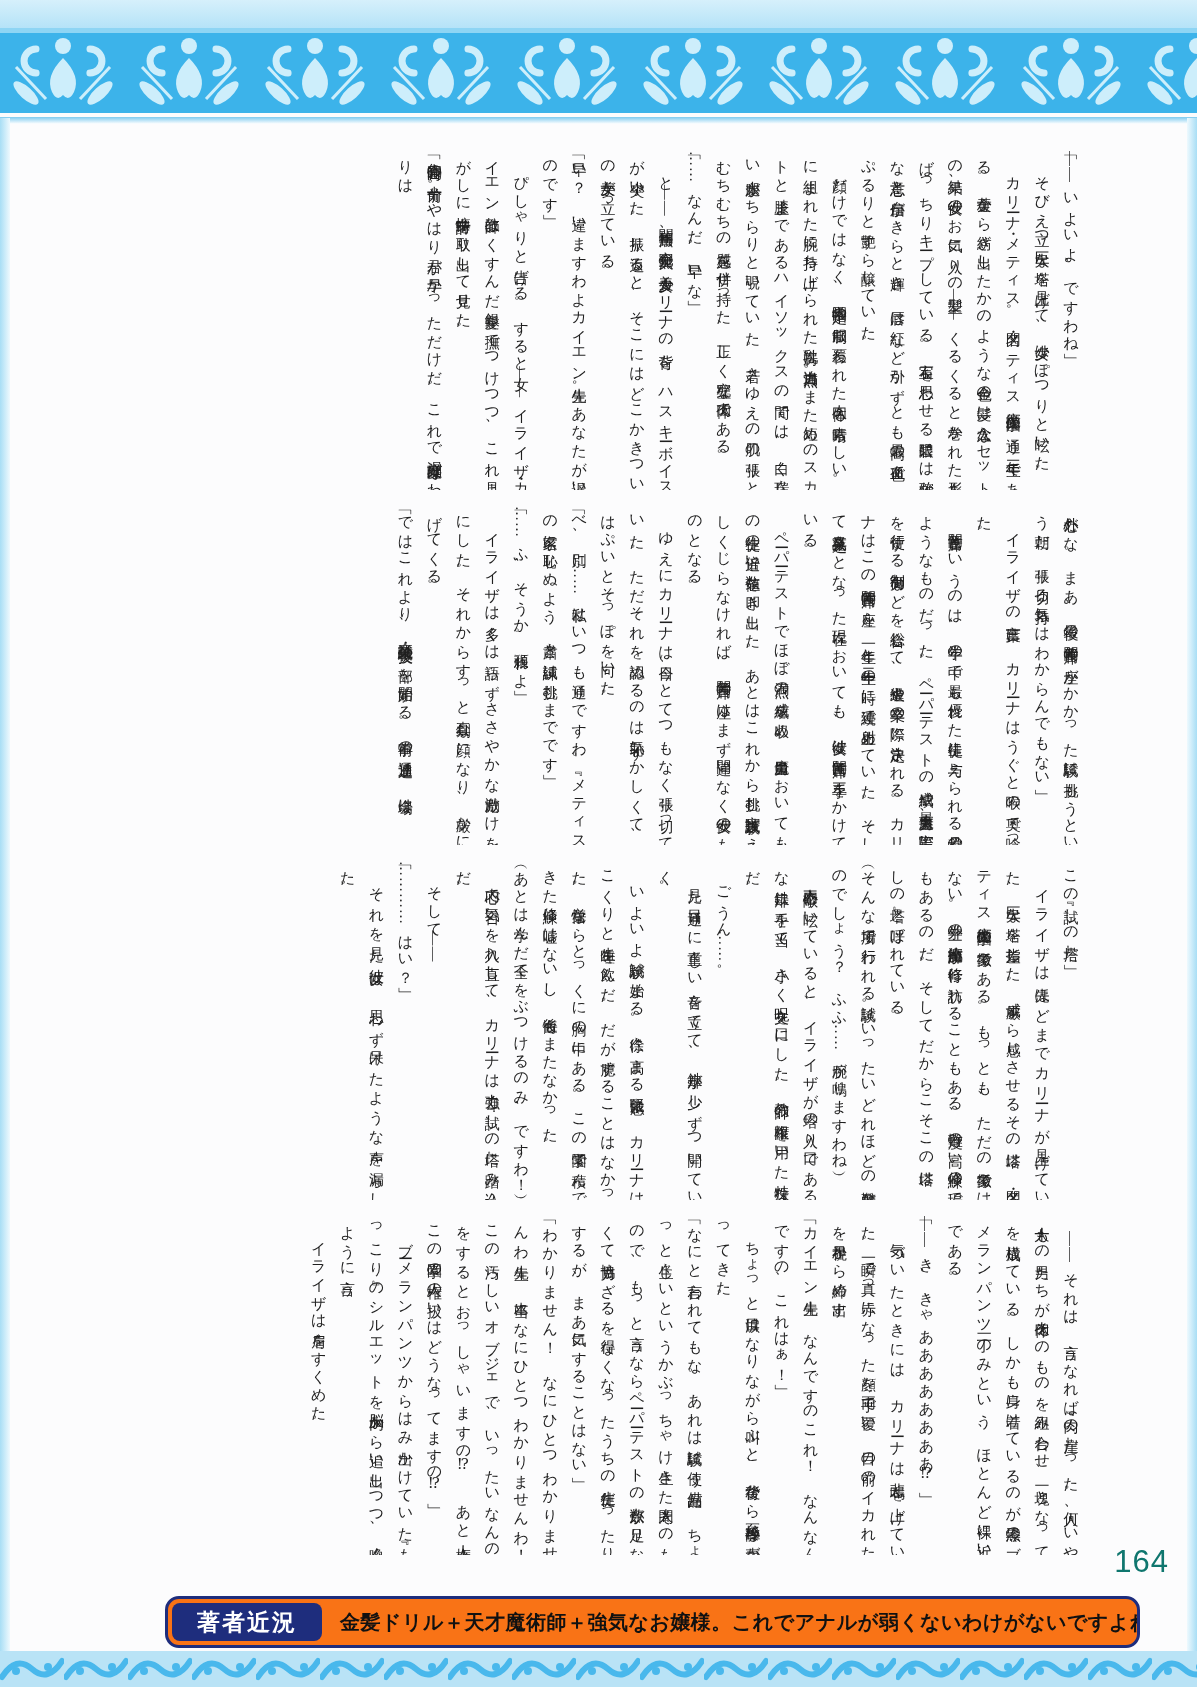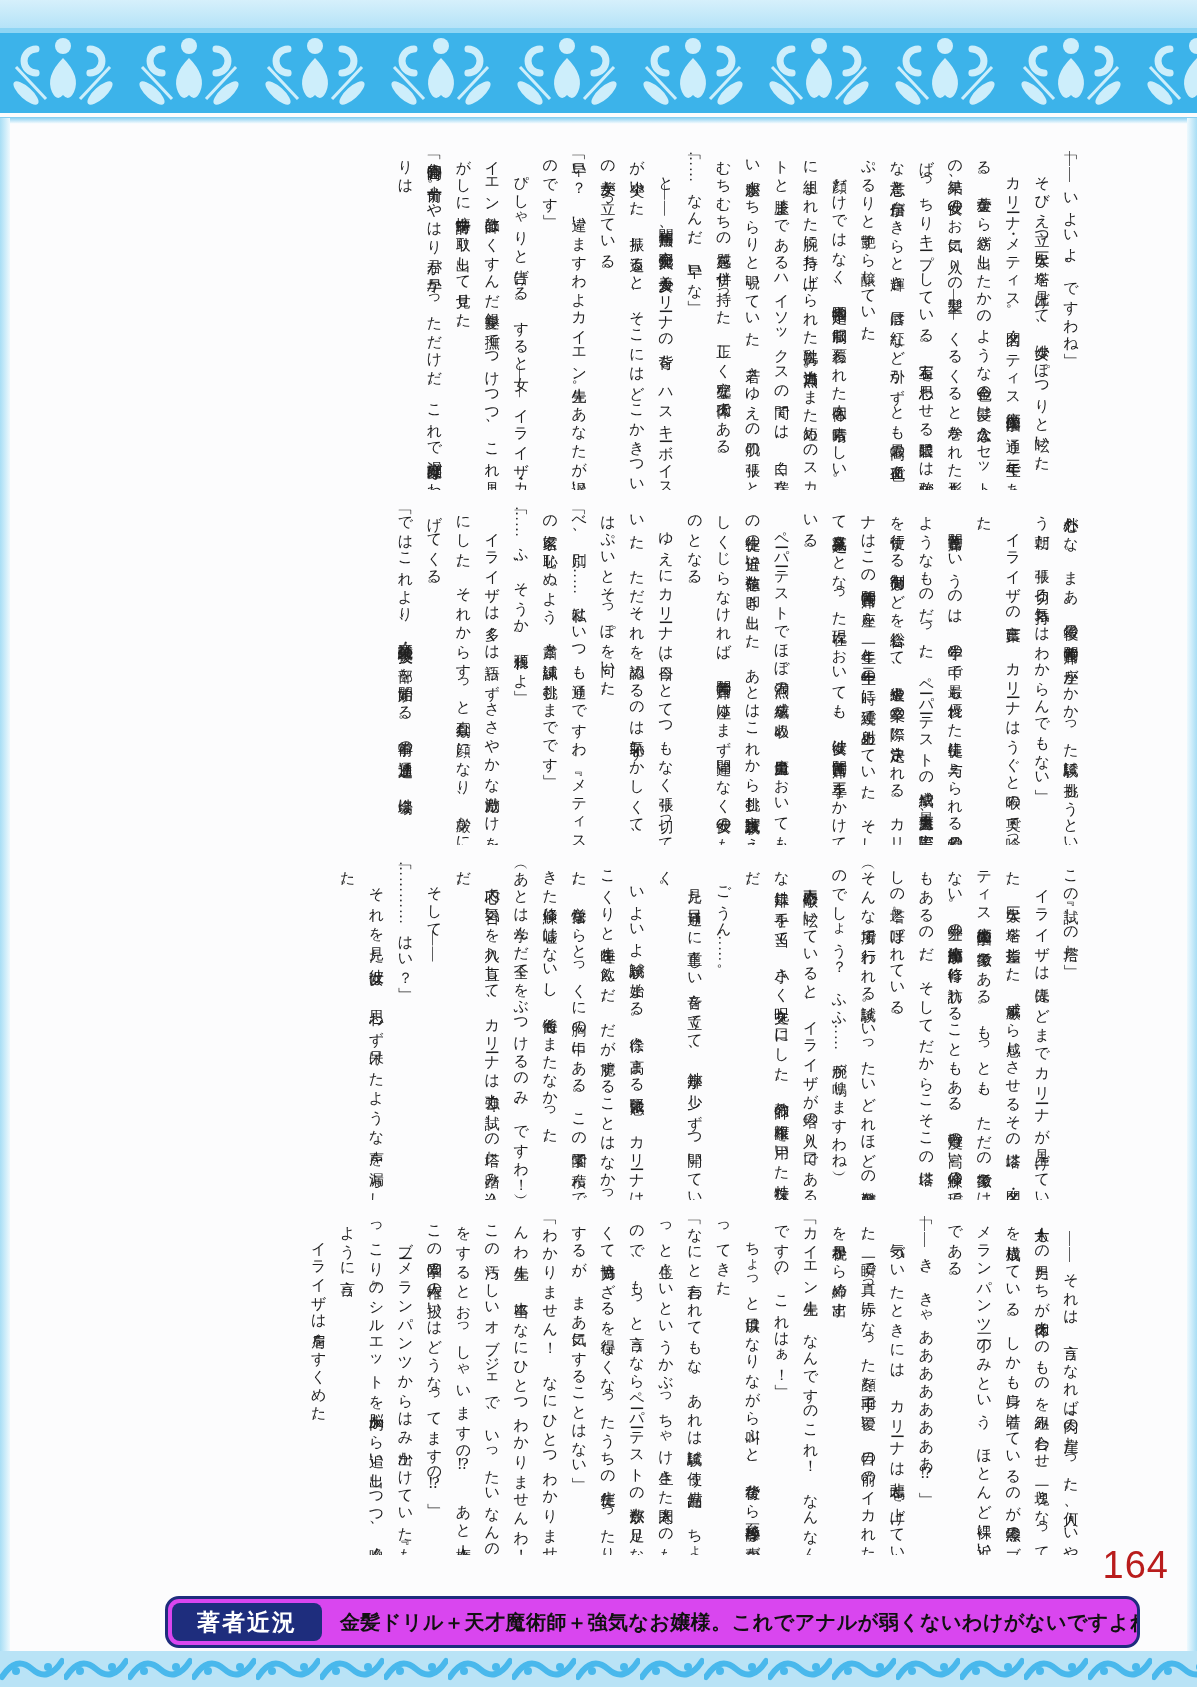--- a/index.html
+++ b/index.html
@@ -34,25 +34,25 @@
     font-size:15px;line-height:1.93;letter-spacing:1px;
     color:#1f1f1f;
     text-align:justify;
   }
   .band p{margin:0;padding:0;}
 
   
   .pagenum{
     position:absolute;top:1544px;right:28px;
     font-family:"Liberation Sans","DejaVu Sans",sans-serif;
-    font-size:38px;color:#b91c1c;letter-spacing:1px;
+    font-size:31px;color:#0f766e;letter-spacing:1px;
   }
   .footer-bar{
     position:absolute;top:1596px;left:165px;width:975px;height:52px;
-    border:3px solid #1e2d7d;border-radius:14px;background:#d946ef;
+    border:3px solid #1e2d7d;border-radius:14px;background:#f97316;
     display:flex;align-items:stretch;overflow:hidden;box-sizing:border-box;
   }
   .footer-label{
     flex:0 0 150px;margin:4px;border-radius:8px;
     background:#1e2d7d;color:#ffffff;
     display:flex;align-items:center;justify-content:center;
     font-family:"Liberation Sans","DejaVu Sans",sans-serif;
     font-size:23px;font-weight:bold;letter-spacing:2px;
   }
   .footer-text{

